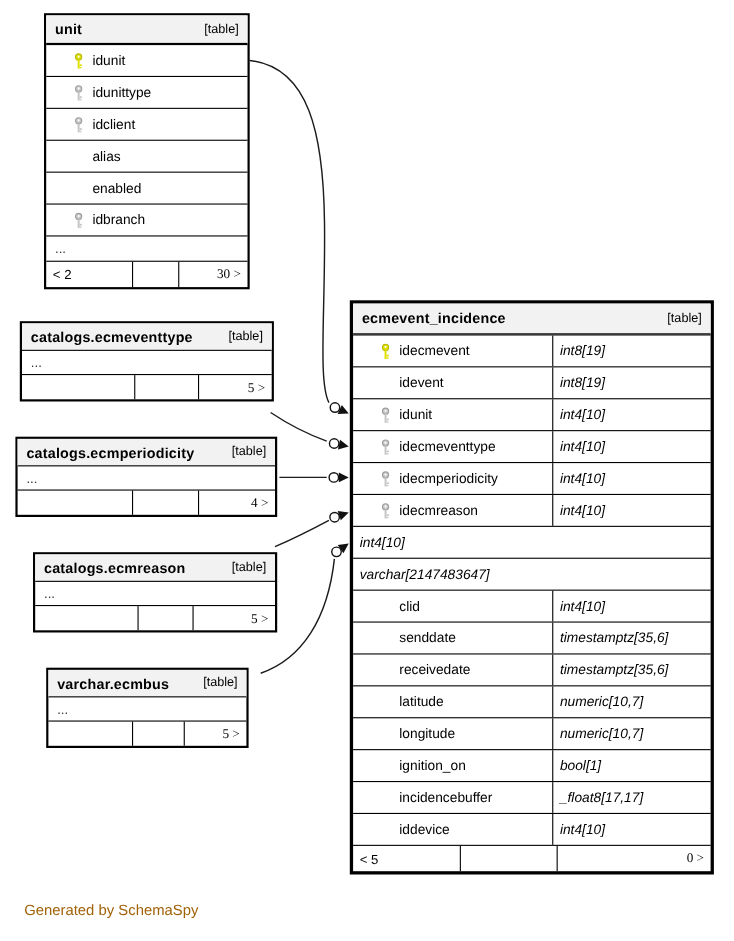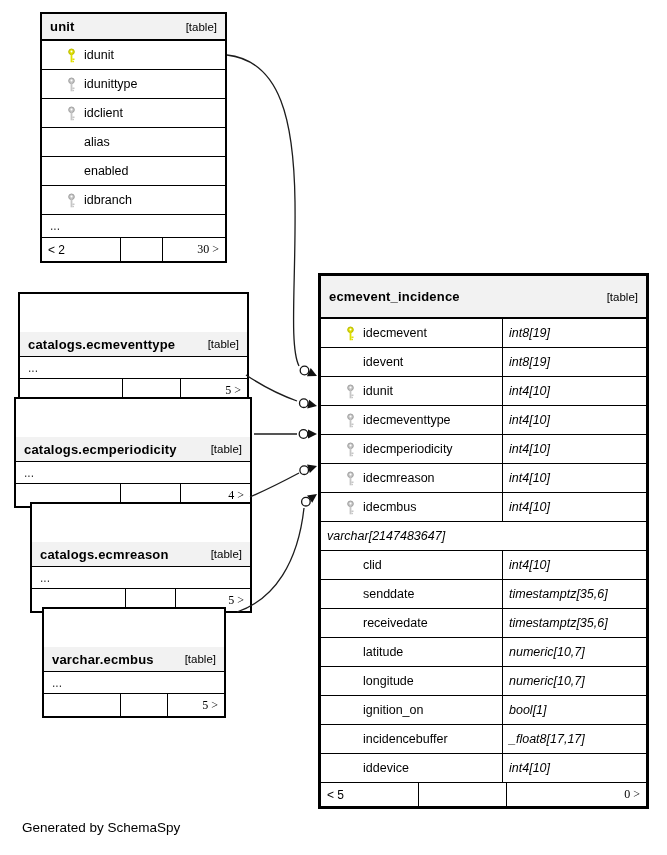--- a/index.html
+++ b/index.html
@@ -3,22 +3,22 @@
 <meta charset="utf-8">
 <style>
   html,body{margin:0;padding:0;background:#fff;}
   body{width:667px;height:855px;position:relative;font-family:"Liberation Sans",sans-serif;color:#000;overflow:hidden;}
 
   .tbl{position:absolute;background:#fff;border:2px solid #000;box-sizing:border-box;}
   .tbl.focus{border-width:3px;}
 
   .thead{display:flex;justify-content:space-between;align-items:center;
          background:#f2f2f2;border-bottom:1px solid #000;padding:12px 8px;box-sizing:border-box;height:26px;}
-  .cat .thead{height:20px;margin-top:38px;}
-  .focus .thead{height:42px;}
+  .cat .thead{height:20px;}
+  .focus .thead{height:28px;}
   .tname{font-weight:bold;font-size:13px;letter-spacing:.2px;}
   .ttag{font-size:11.5px;}
 
   .row{display:flex;align-items:center;border-top:1px solid #000;height:29px;
        box-sizing:border-box;font-size:12.5px;}
   .row:first-of-type{border-top:none;} 
   .namecell{display:flex;align-items:center;padding-left:24px;box-sizing:border-box;flex:1;height:100%;}
   .focus .namecell{flex:none;width:182px;border-right:1px solid #000;}
   .typecell{flex:1;display:flex;align-items:center;padding-left:6px;font-size:12.5px;height:100%;font-style:italic;}
 
@@ -33,21 +33,21 @@
   .cat .tfoot{height:23px;}
   .fcell{display:flex;align-items:center;border-left:1px solid #000;padding:0 6px;box-sizing:border-box;}
   .fcell:first-child{border-left:none;}
   .fcell.r{justify-content:flex-end;font-family:Liberation Serif, serif;}
 
   #edges{position:absolute;left:0;top:0;pointer-events:none;}
   .edge{fill:none;stroke:#1c1c1c;stroke-width:1.3;}
   .odot{fill:#fff;stroke:#151515;stroke-width:1.3;}
   .ahead{fill:#111;}
 
-  .credit{position:absolute;left:22px;top:820px;font-size:13.5px;color:#000000;}
+  .credit{position:absolute;left:22px;top:820px;font-size:13.5px;color:#a16207;}
 </style>
 </head>
 <body>
 
 <div class="tbl" style="left:40px;top:12px;width:187px;">
   <div class="thead">
     <span class="tname">unit</span>
     <span class="ttag">[table]</span>
   </div>
   <div class="row">
@@ -242,30 +242,20 @@
           <circle cx="5.5" cy="3.4" r="1" fill="#fff"></circle>
           <rect x="4.6" y="6.3" width="1.8" height="8" fill="#c6c6c6"></rect>
           <rect x="6.4" y="10.5" width="2.1" height="1.5" fill="#c6c6c6"></rect>
           <rect x="6.4" y="12.8" width="1.6" height="1.4" fill="#c6c6c6"></rect>
         </svg>
       <span>idecmreason</span>
     </span>
     <span class="typecell">int4[10]</span>
   </div>
   <div class="row">
-    <span class="namecell">
-      <svg class="key" viewBox="0 0 11 15">
-          <circle cx="5.5" cy="3.8" r="2.8" fill="#c6c6c6" stroke="#9e9e9e"></circle>
-          <circle cx="5.5" cy="3.4" r="1" fill="#fff"></circle>
-          <rect x="4.6" y="6.3" width="1.8" height="8" fill="#c6c6c6"></rect>
-          <rect x="6.4" y="10.5" width="2.1" height="1.5" fill="#c6c6c6"></rect>
-          <rect x="6.4" y="12.8" width="1.6" height="1.4" fill="#c6c6c6"></rect>
-        </svg>
-      <span>idecmbus</span>
-    </span>
     <span class="typecell">int4[10]</span>
   </div>
   <div class="row">
     <span class="typecell">varchar[2147483647]</span>
   </div>
   <div class="row">
     <span class="namecell">
       <svg class="key spacer" viewBox="0 0 11 15"></svg>
       <span>clid</span>
     </span>

